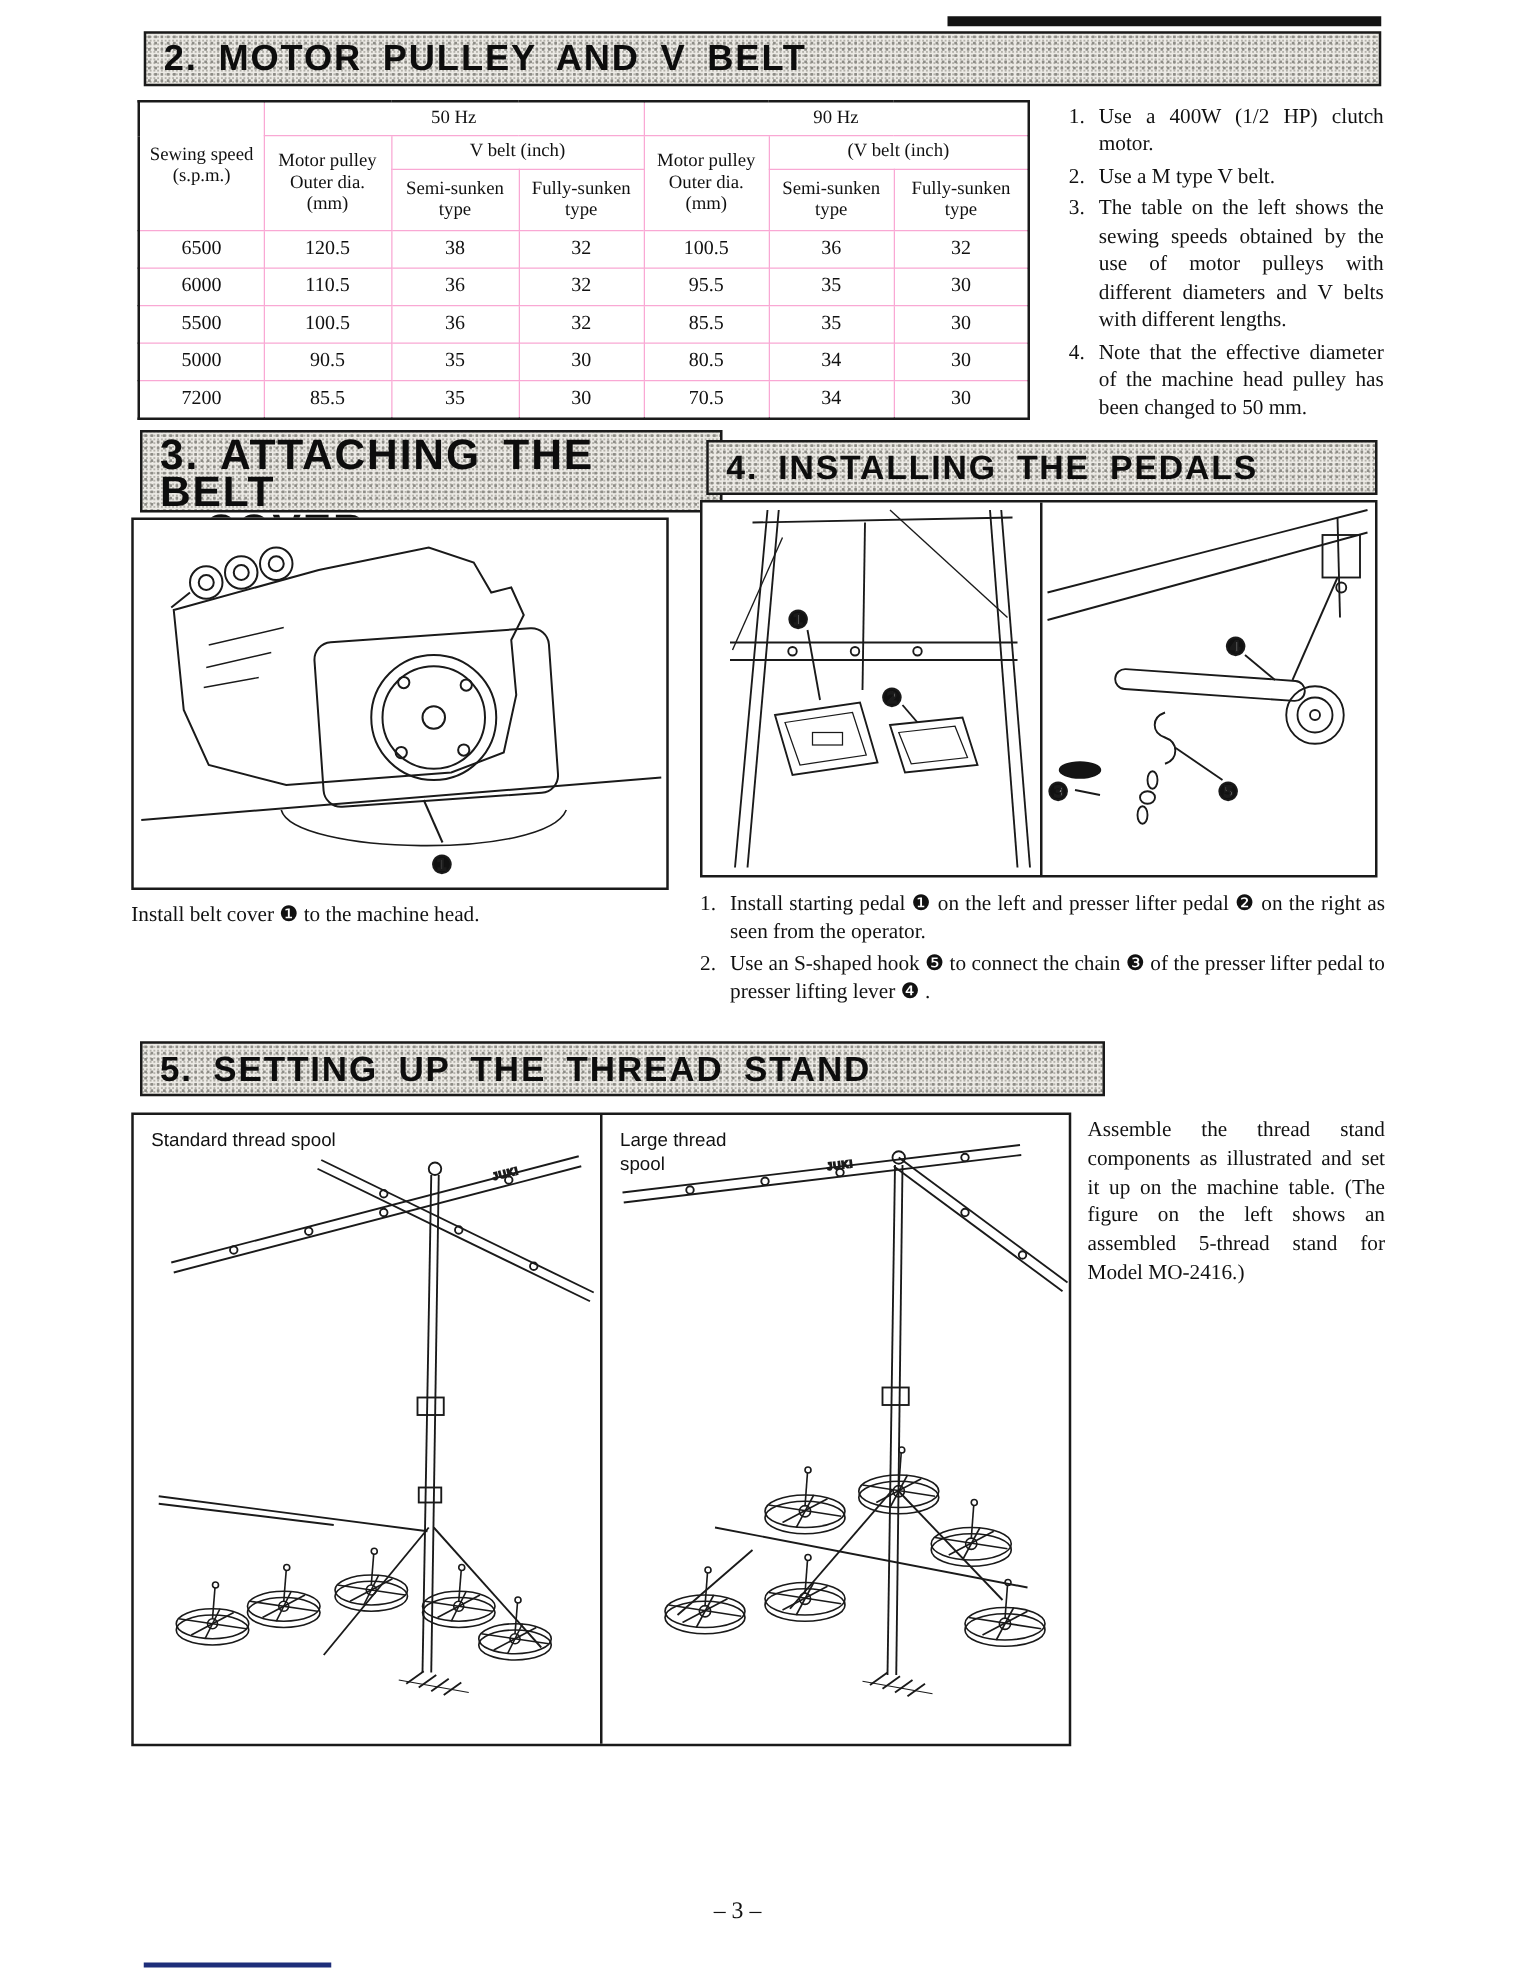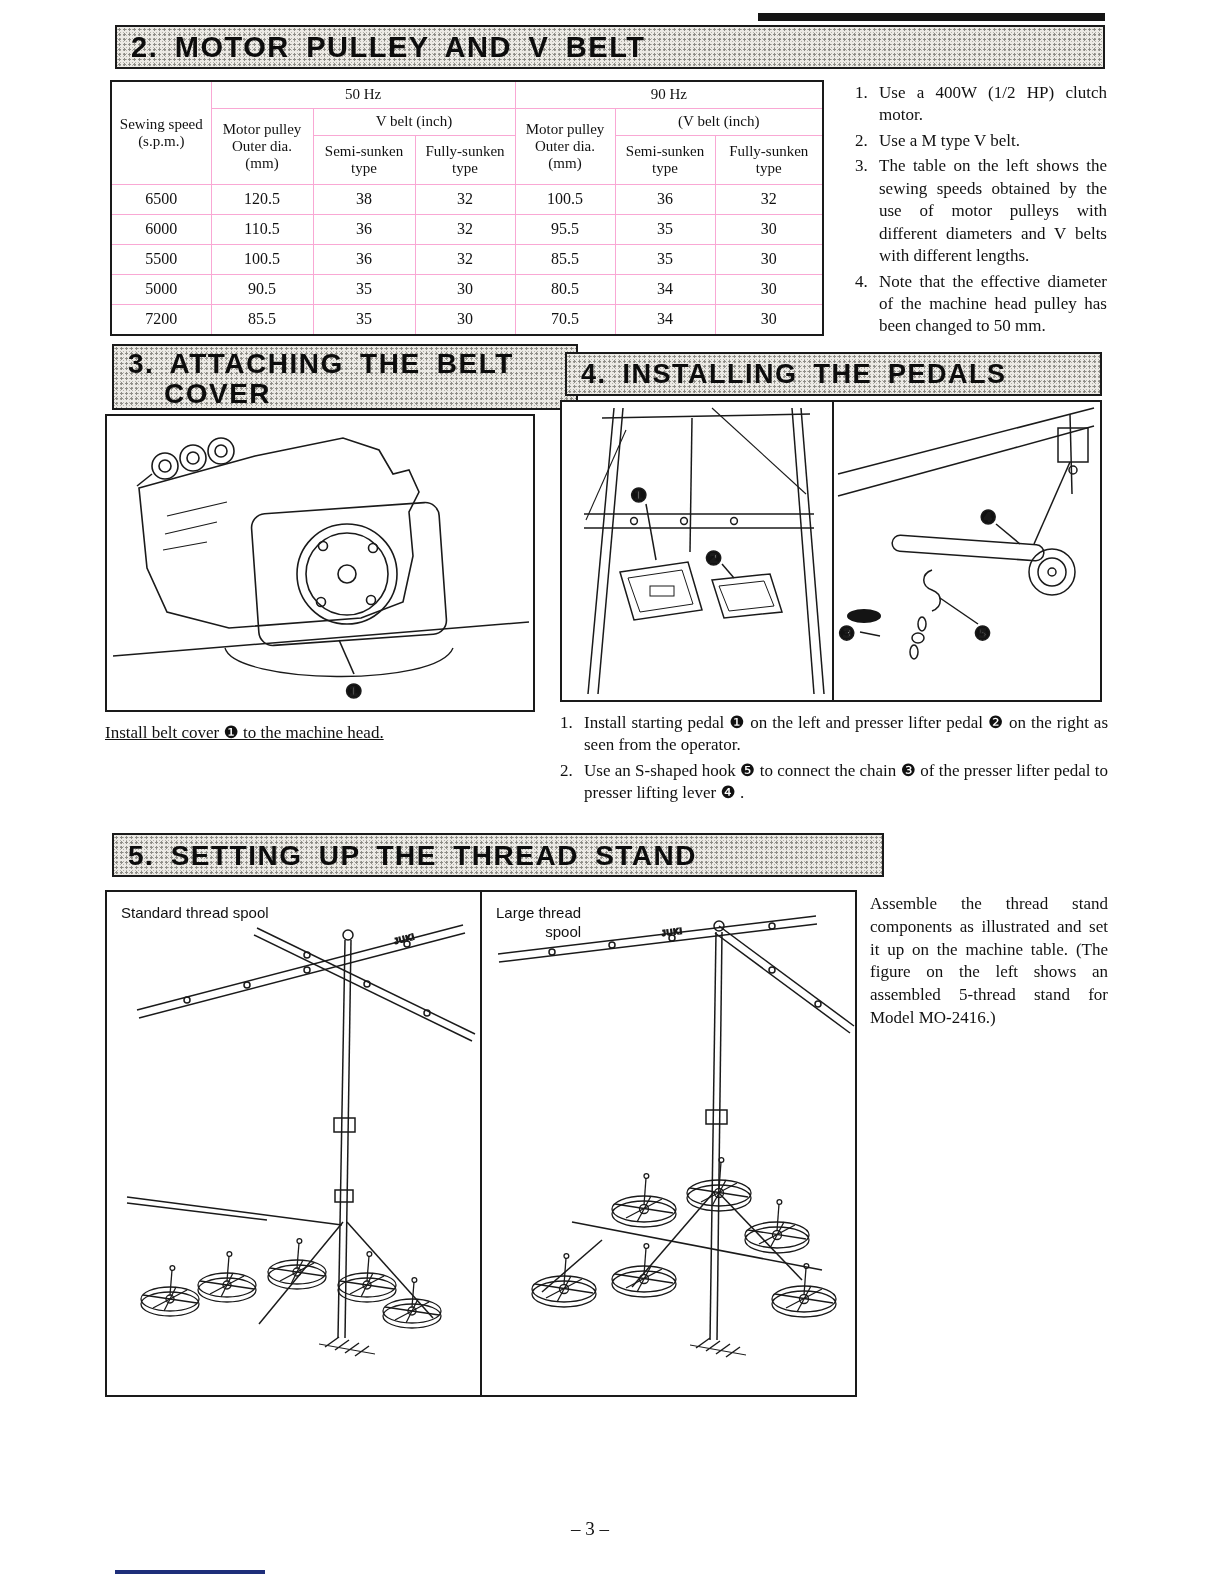--- a/index.html
+++ b/index.html
@@ -48,21 +48,21 @@
 
   .illus {
     position:absolute; border:2px solid #1a1a1a; box-sizing:border-box;
     background:#fff;
   }
   .panel { position:absolute; top:0; bottom:0; }
   .panel.right { border-left:2px solid #1a1a1a; }
 
   .small-label {
     position:absolute; font-family:"Liberation Sans","DejaVu Sans",sans-serif;
-    font-size:15px; line-height:1.25; color:#111; white-space:pre-line;text-align:right;
+    font-size:15px; line-height:1.25; color:#111; white-space:pre-line;
   }
   svg { display:block; }
   svg text.svgco { font-family:"DejaVu Sans",sans-serif; font-size:19px; fill:#111; }
   svg text.brandt { font-family:"Liberation Sans","DejaVu Sans",sans-serif; font-size:8px; fill:#333; letter-spacing:1px; }
 
   .pagenum {
     position:absolute; left:0; width:1180px; text-align:center;
     font-size:19px; color:#111;
   }
 </style>
@@ -176,21 +176,21 @@
     <div class="nrow">
       <span class="nn">3.</span>
       <span class="nt">The table on the left shows the sewing speeds obtained by the use of motor pulleys with different diameters and V belts with different lengths.</span>
     </div>
     <div class="nrow">
       <span class="nn">4.</span>
       <span class="nt">Note that the effective diameter of the machine head pulley has been changed to 50 mm.</span>
     </div>
   </div>
 
-  <div class="hdr" style="left:112px; top:344px; width:466px; height:66px; font-size:28px; line-height:30px; padding-top:3px;">
+  <div class="hdr" style="left:112px; top:344px; width:466px; height:66px; font-size:34px; line-height:30px; padding-top:3px;">
     <span class="ht">3. ATTACHING THE BELT</span>
     <span class="ht" style="padding-left:50px;">COVER</span>
   </div>
 
   <div class="hdr" style="left:565px; top:352px; width:537px; height:44px; font-size:27px; line-height:40px;">
     <span class="ht">4. INSTALLING THE PEDALS</span>
   </div>
 
   <div class="illus" style="left:105px; top:414px; width:430px; height:298px;">
     <svg width="426" height="294" viewBox="0 0 426 294" stroke="#1a1a1a" fill="none" stroke-width="1.6">
@@ -217,21 +217,21 @@
       <circle cx="216" cy="130" r="4.5"></circle>
         <circle cx="266" cy="132" r="4.5"></circle>
       <circle cx="214" cy="186" r="4.5"></circle>
         <circle cx="264" cy="184" r="4.5"></circle>
 
       <line x1="232" y1="224" x2="247" y2="258"></line>
       <text class="svgco" x="238" y="282">❶</text>
     </svg>
   </div>
 
-  <div class="abs" style="left:105px; top:722px; width:440px; font-size:17px;text-decoration:underline;">Install belt cover ❶ to the machine head.</div>
+  <div class="abs" style="left:105px; top:722px; width:440px; font-size:17px;">Install belt cover ❶ to the machine head.</div>
 
   <div class="illus" style="left:560px; top:400px; width:542px; height:302px;">
     <div class="panel" style="left:0; width:270px;">
       <svg width="270" height="298" viewBox="0 0 270 298" stroke="#1a1a1a" fill="none" stroke-width="1.5">
 
         <line x1="52" y1="6" x2="26" y2="292"></line>
           <line x1="61" y1="6" x2="36" y2="292"></line>
         <line x1="230" y1="6" x2="252" y2="292"></line>
           <line x1="239" y1="6" x2="262" y2="292"></line>
         <line x1="40" y1="16" x2="248" y2="12"></line>

